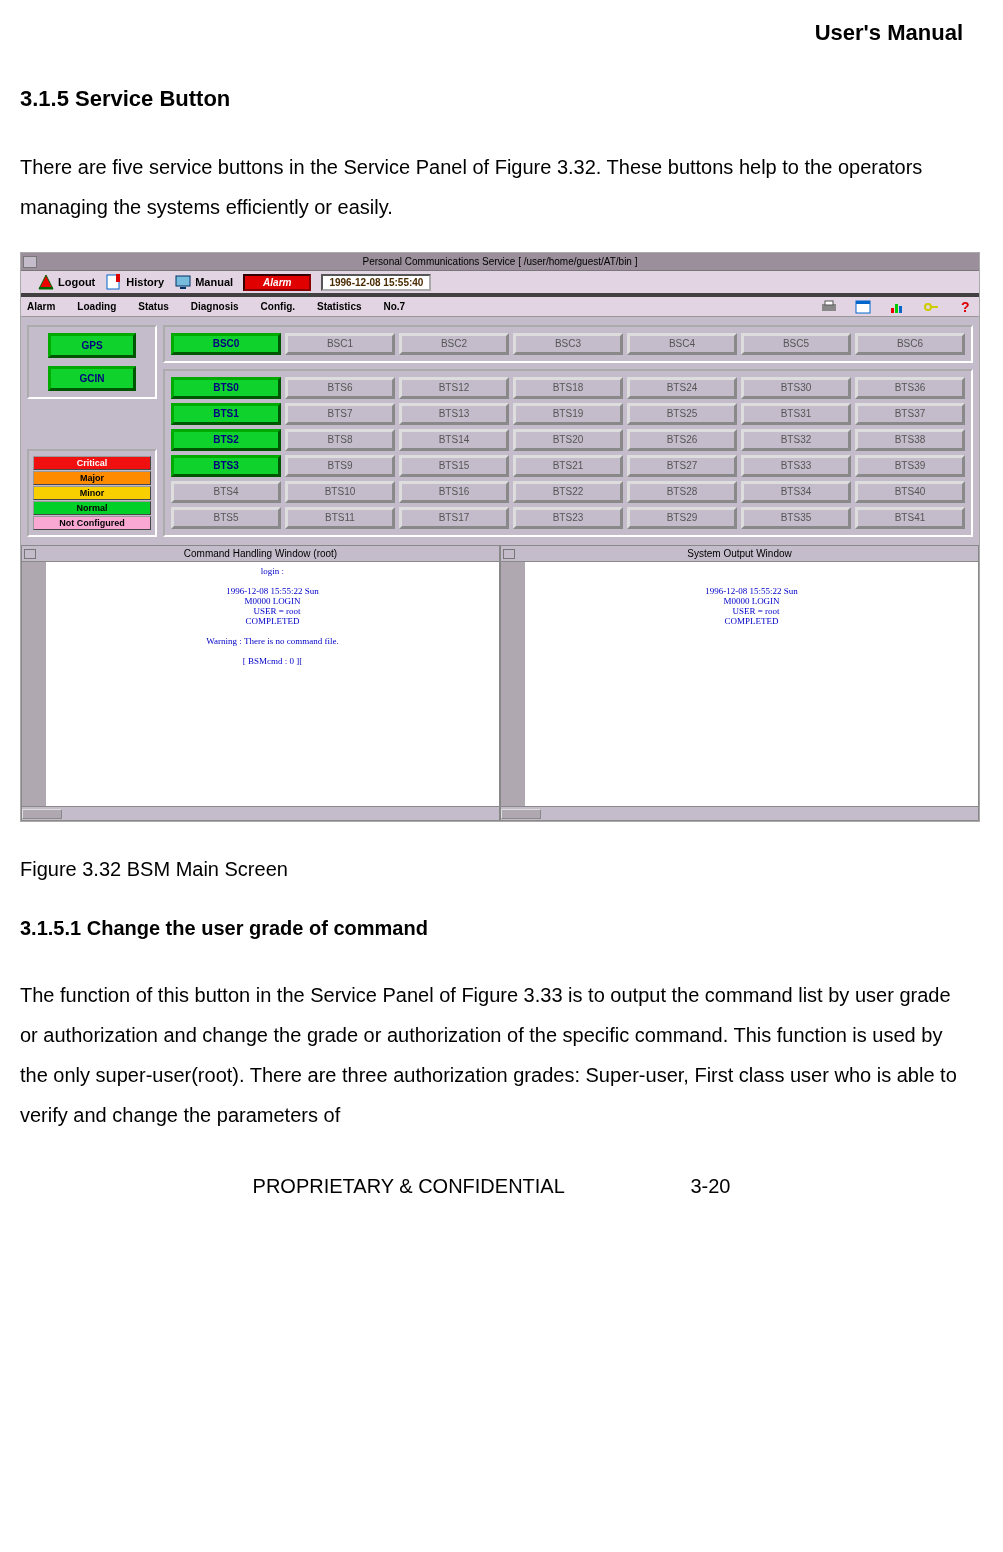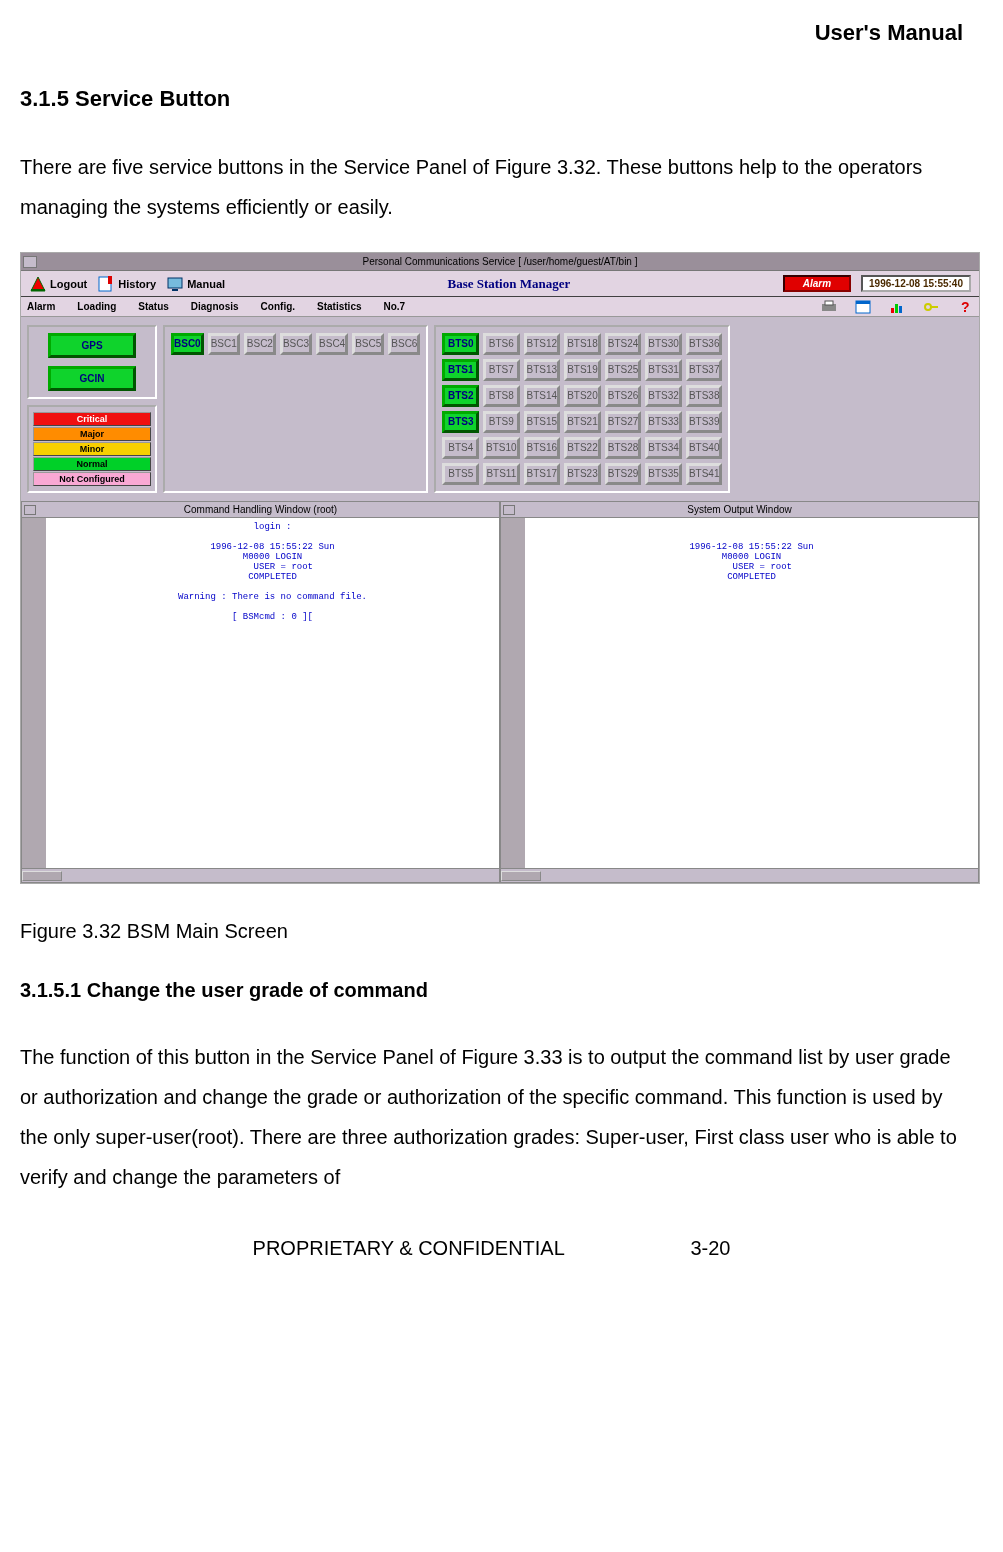--- a/index.html
+++ b/index.html
@@ -65,22 +65,22 @@
     width:14px;height:12px;background:#c5bccb;border:1px solid #777;margin:0 2px;
   }
   .win-title-text {
     position:absolute;left:50%;transform:translateX(-50%);
     font-size:10px;color:#000;
   }
   .toolbar1 {
     background:#e2d4e2;
     height:26px;
     display:flex;align-items:center;
-    padding:0 8px;
-    border-bottom:1px solid #404040;
+    padding:0 16px;
+    border-bottom:4px solid #404040;
   }
   .tb1-item { display:flex; align-items:center; margin-right:10px; font-size:11px; font-weight:bold;}
   .tb1-icon { width:18px;height:18px;margin-right:3px;display:inline-block;}
   .tb1-blue { flex:1; text-align:center; font-size:13px; font-weight:bold; color:#000080; font-family:"Times New Roman",serif;}
   .alarm-btn {
     background:#e00000;color:#fff;border:2px inset #800;
     padding:1px 18px;font-size:10px;font-weight:bold;margin-right:10px;
     font-style:italic;
   }
   .datetime-box {
@@ -116,21 +116,21 @@
   .legend-box { background:#c5bccb;border:2px inset #fff;padding:4px;}
   .legend-item {
     height:14px;font-size:9px;font-weight:bold;text-align:center;
     margin:1px 0;border:1px outset #999;line-height:13px;
   }
   .legend-crit { background:#f01010;color:#fff;}
   .legend-maj { background:#ff8c00;}
   .legend-min { background:#f8d000;}
   .legend-norm { background:#00d028;}
   .legend-nc { background:#f9a8d4;}
-  .right-col { flex:1; display:flex;flex-direction:row;gap:6px;}
+  .right-col { flex:1; display:flex;flex-direction:column;gap:6px;}
   .bsc-panel { background:#c5bccb;border:2px inset #fff;padding:6px;}
   .bsc-row { display:flex;gap:4px;}
   .bsc-btn {
     flex:1;height:22px;background:#c5bccb;border:3px outset #ddd;
     text-align:center;font-size:10px;line-height:16px;color:#555;
   }
   .bsc-btn.active {
     background:#0fd32c;border:3px outset #0a0;color:#000080;font-weight:bold;
   }
   .bts-panel { background:#c5bccb;border:2px inset #fff;padding:6px;}
@@ -148,22 +148,22 @@
   .lower-titlebar {
     background:#c5bccb;height:16px;position:relative;display:flex;align-items:center;
     border-bottom:1px solid #888;
   }
   .lower-ctl { width:12px;height:10px;background:#c5bccb;border:1px solid #777;margin:0 2px;}
   .lower-title-text {
     position:absolute;left:50%;transform:translateX(-50%);
     font-size:10px;color:#000;
   }
   .lower-body {
-    background:#fff;height:350px;padding:4px 6px;
-    font-family:Liberation Mono, monospace;font-size:9px;color:#0000c8;
+    background:#fff;height:244px;padding:4px 6px;
+    font-family:Liberation Serif, serif;font-size:9px;color:#0000c8;
     white-space:pre;overflow:hidden;position:relative;margin-left:24px;
   }
   .scrollbar-h {
     height:14px;background:#c5bccb;border-top:1px solid #888;position:relative;
   }
   .sb-thumb { position:absolute;left:0;top:2px;width:40px;height:10px;background:#b0a8b0;border:1px outset #ddd;}
 </style>
 </head>
 <body>
 
@@ -201,21 +201,20 @@
     </div>
     <div class="tb1-item">
       <span class="tb1-icon">
         <svg viewBox="0 0 18 18">
             <rect x="2" y="3" width="14" height="10" fill="#7bd" stroke="#036"></rect>
             <rect x="6" y="14" width="6" height="2" fill="#036"></rect>
           </svg>
       </span>
       <span>Manual</span>
     </div>
-    <div class="tb1-blue">Base Station Manager</div>
     <div class="alarm-btn">Alarm</div>
     <div class="datetime-box">1996-12-08 15:55:40</div>
   </div>
 
   <div class="menubar">
     <span class="menu-item">Alarm</span>
     <span class="menu-item">Loading</span>
     <span class="menu-item">Status</span>
     <span class="menu-item">Diagnosis</span>
     <span class="menu-item">Config.</span>

